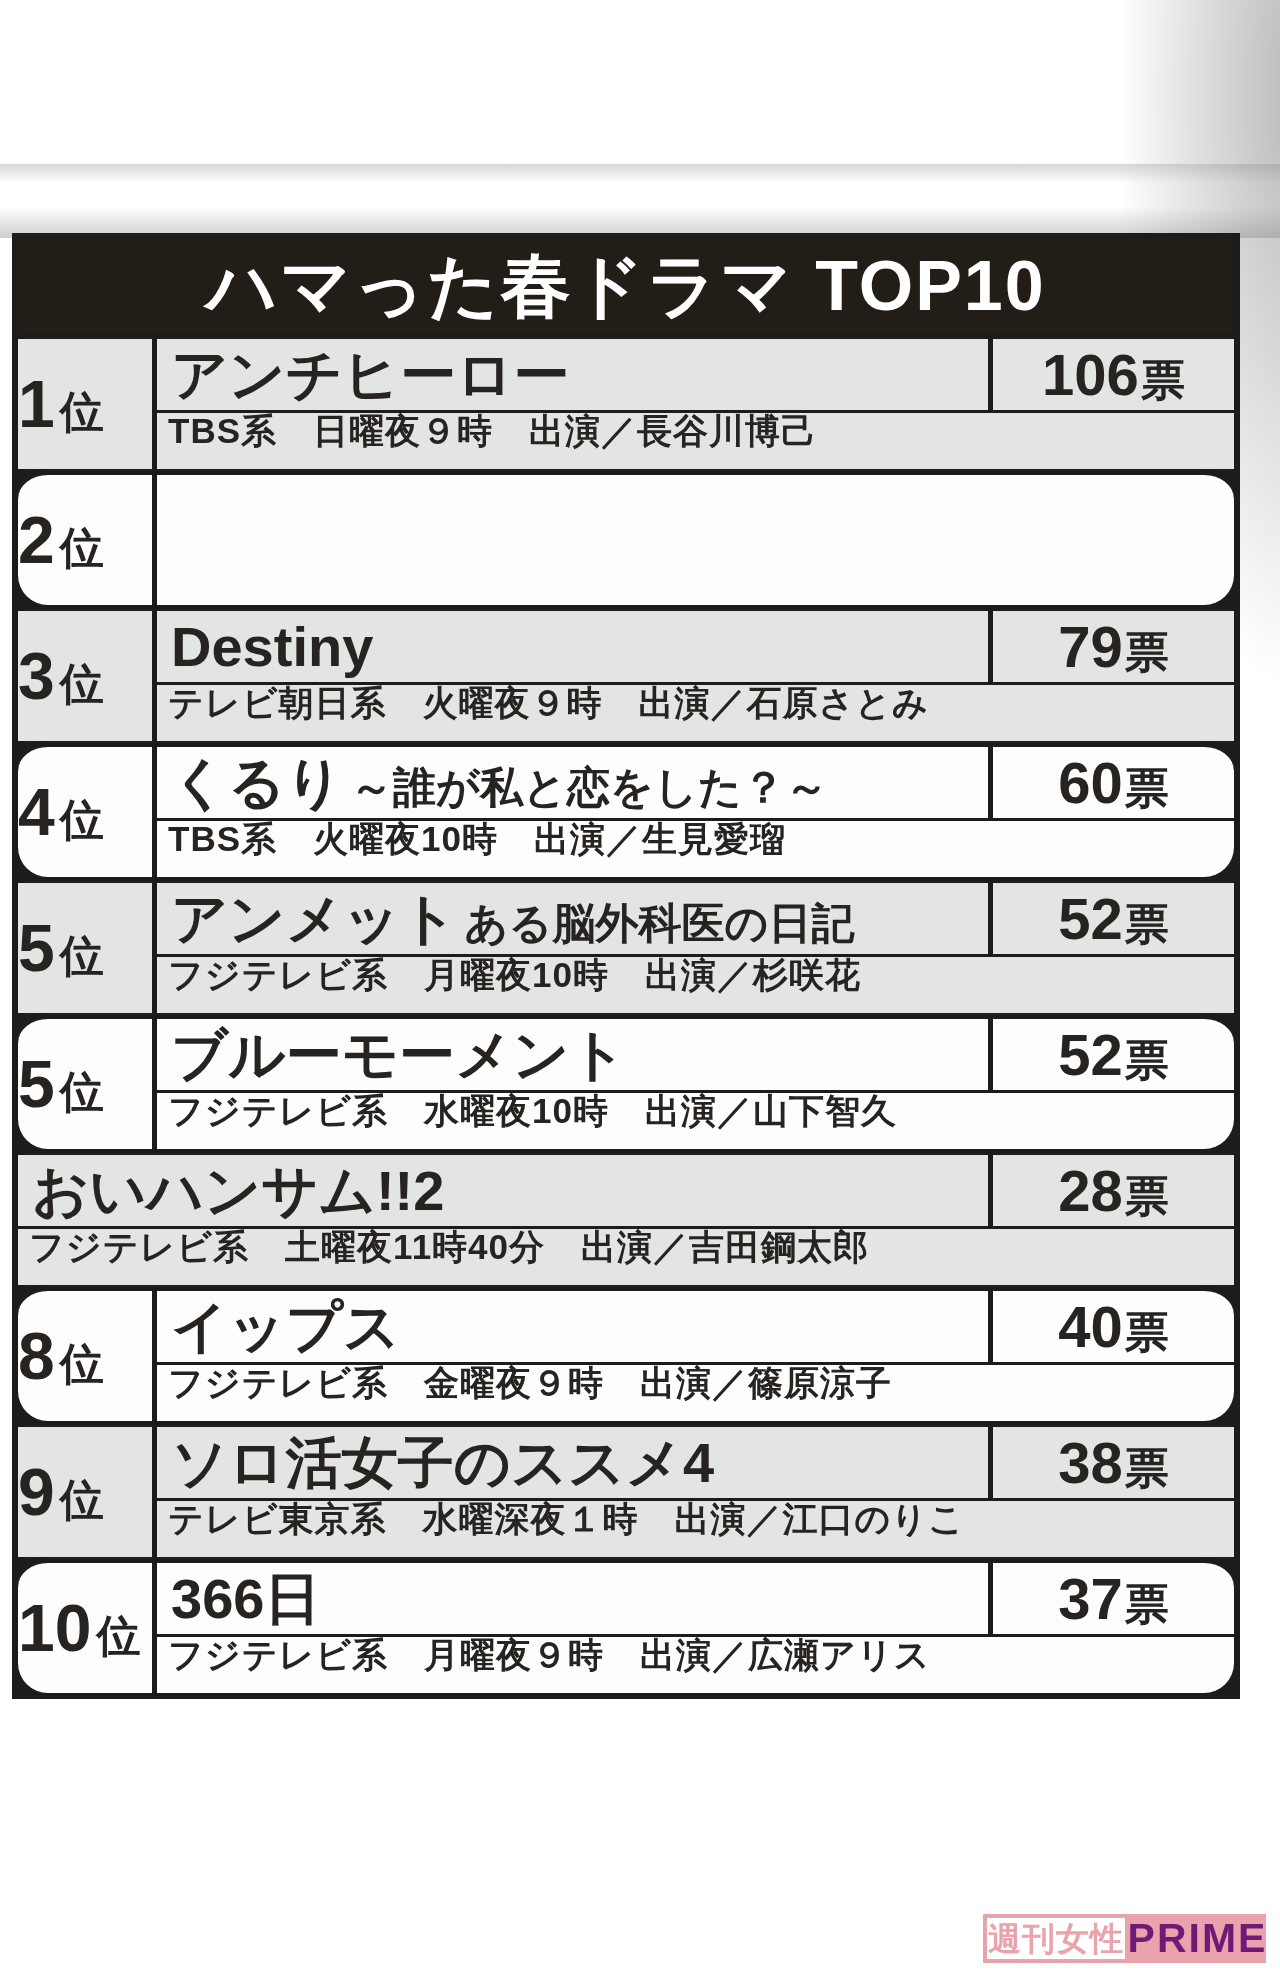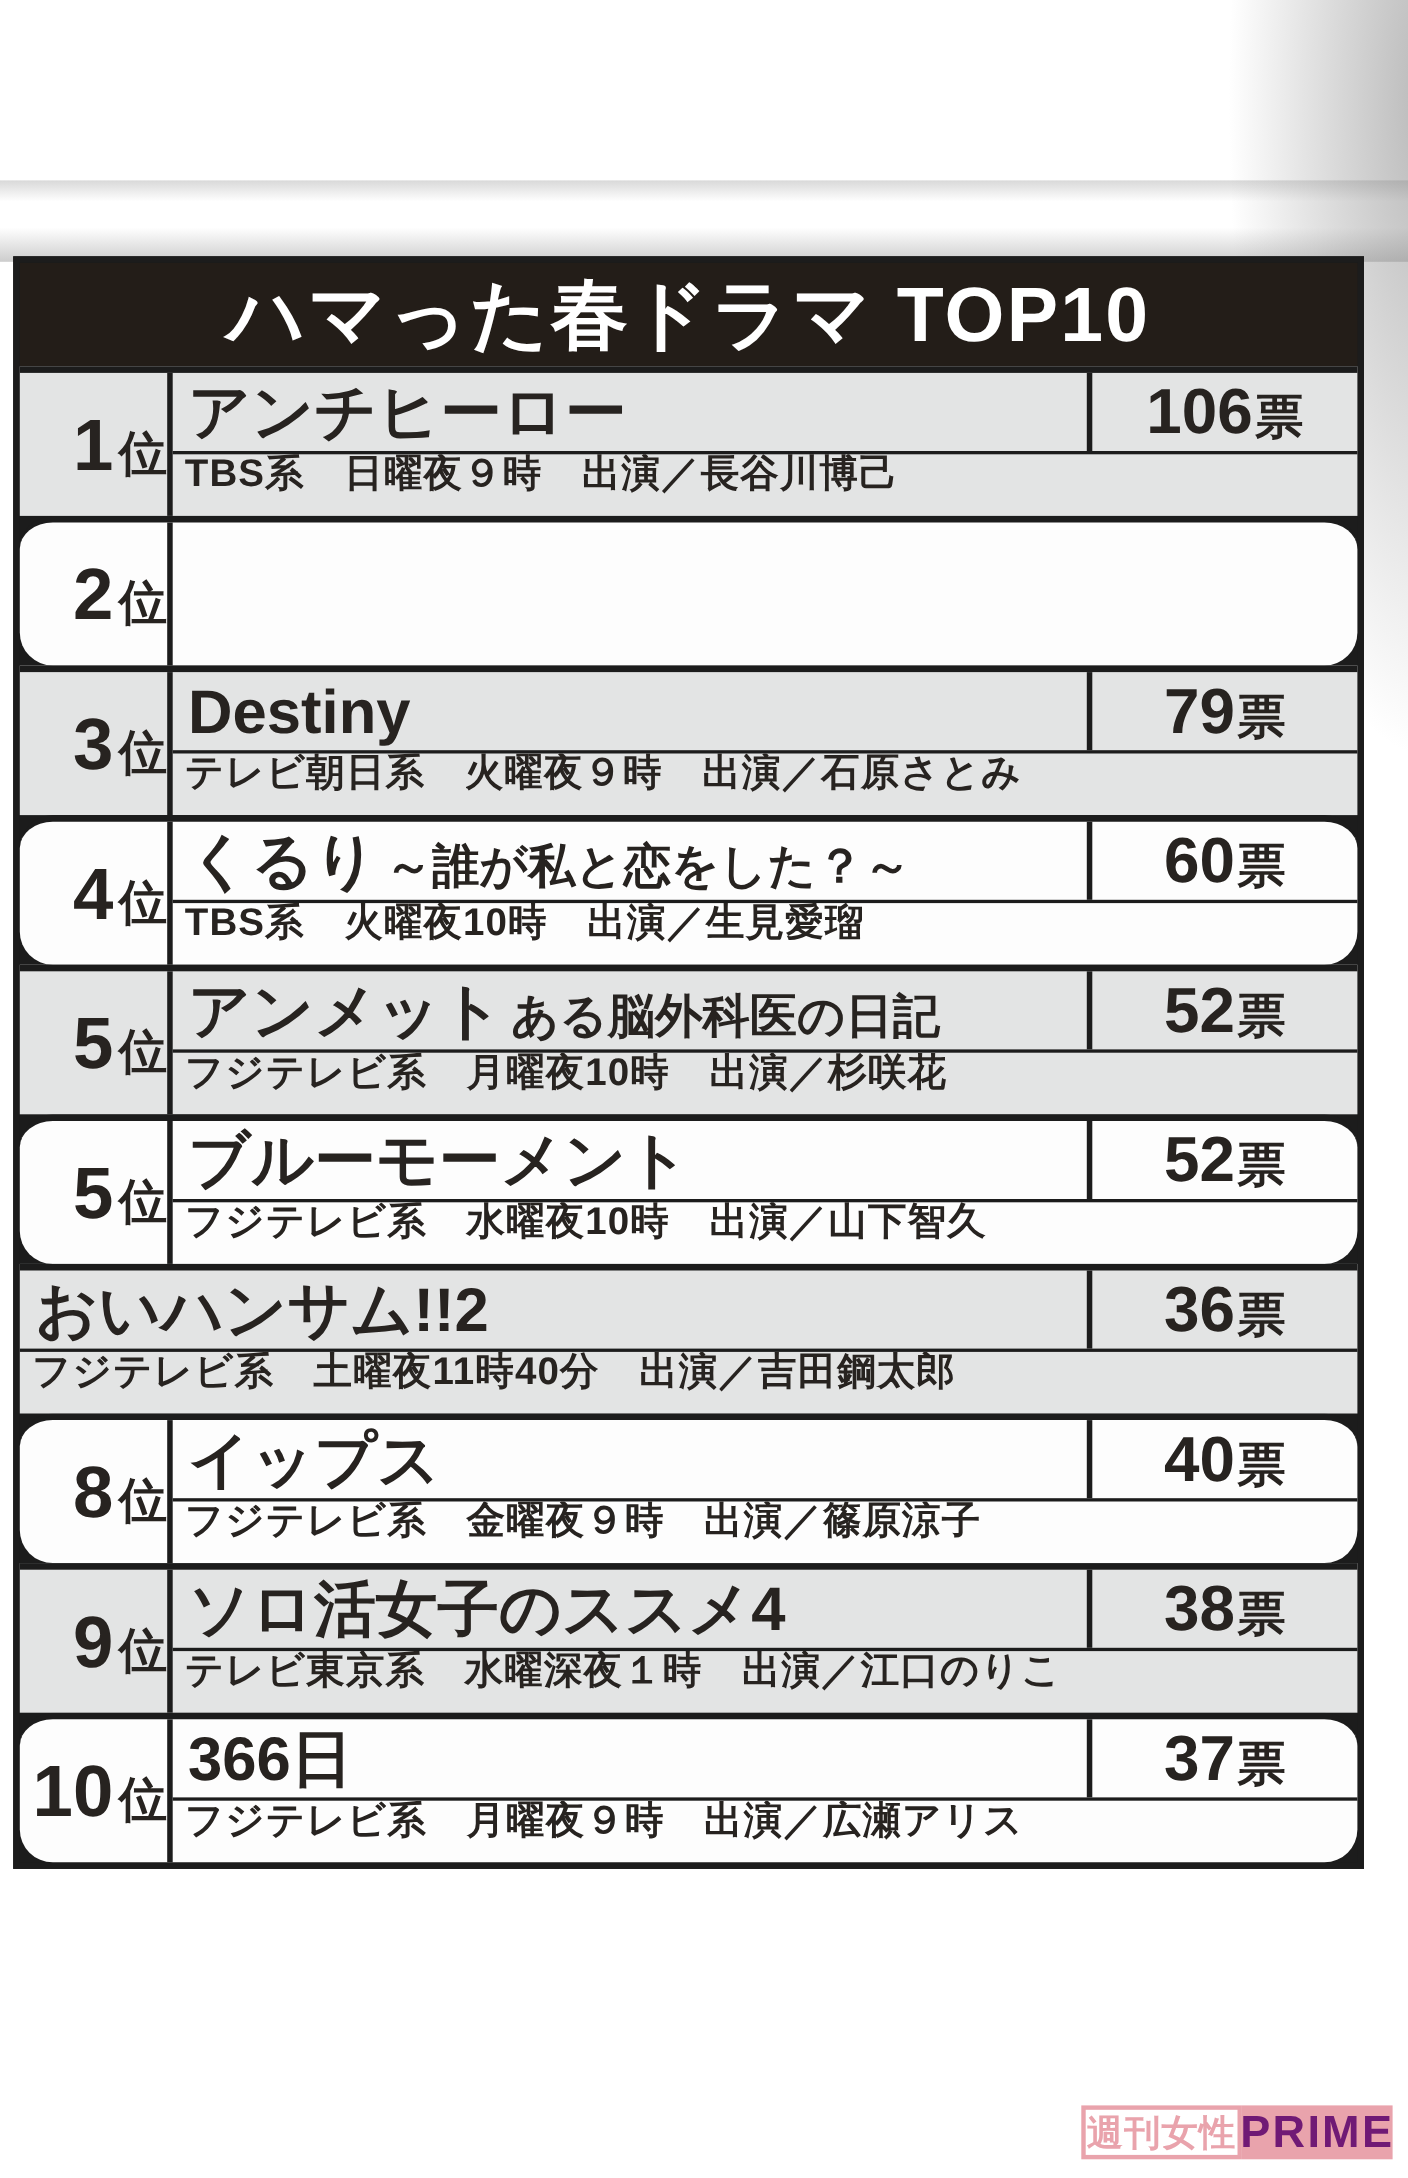--- a/index.html
+++ b/index.html
@@ -52,21 +52,21 @@
   .row{
     display:flex;
     border-top:6px solid var(--border);
     height:136px;
   }
   .row.gray{background:var(--row-gray);}
   .row.white{background:var(--row-white);border-radius:30px;}
   .rank{
     width:139px;
     border-right:5px solid var(--border);
-    display:flex;align-items:center;justify-content:flex-end;
+    display:flex;align-items:center;justify-content:flex-start;
     flex-shrink:0;
   }
   .rank-inner{white-space:nowrap;line-height:1;}
   .rank-num{font-size:66px;font-weight:bold;}
   .rank-suffix{font-size:44px;font-weight:bold;margin-left:5px;}
   .row-right{flex:1;display:flex;flex-direction:column;min-width:0;}
   .title-row{
     height:76px;
     border-bottom:3px solid var(--border);
     display:flex;
@@ -224,21 +224,21 @@
     </div>
   </div>
 
   <div class="row gray">
     <div class="row-right">
       <div class="title-row">
         <div class="title-cell">
           <div class="title-inner"><span class="title-main">おいハンサム!!2</span><span class="title-small"></span></div>
         </div>
         <div class="votes-cell">
-          <div class="votes-inner"><span class="votes-num">36</span><span class="votes-suffix">票</span></div>
+          <div class="votes-inner"><span class="votes-num">28</span><span class="votes-suffix">票</span></div>
         </div>
       </div>
       <div class="detail-row">
         <span class="detail-text">フジテレビ系　土曜夜11時40分　出演／吉田鋼太郎</span>
       </div>
     </div>
   </div>
 
   <div class="row white">
     <div class="rank">

